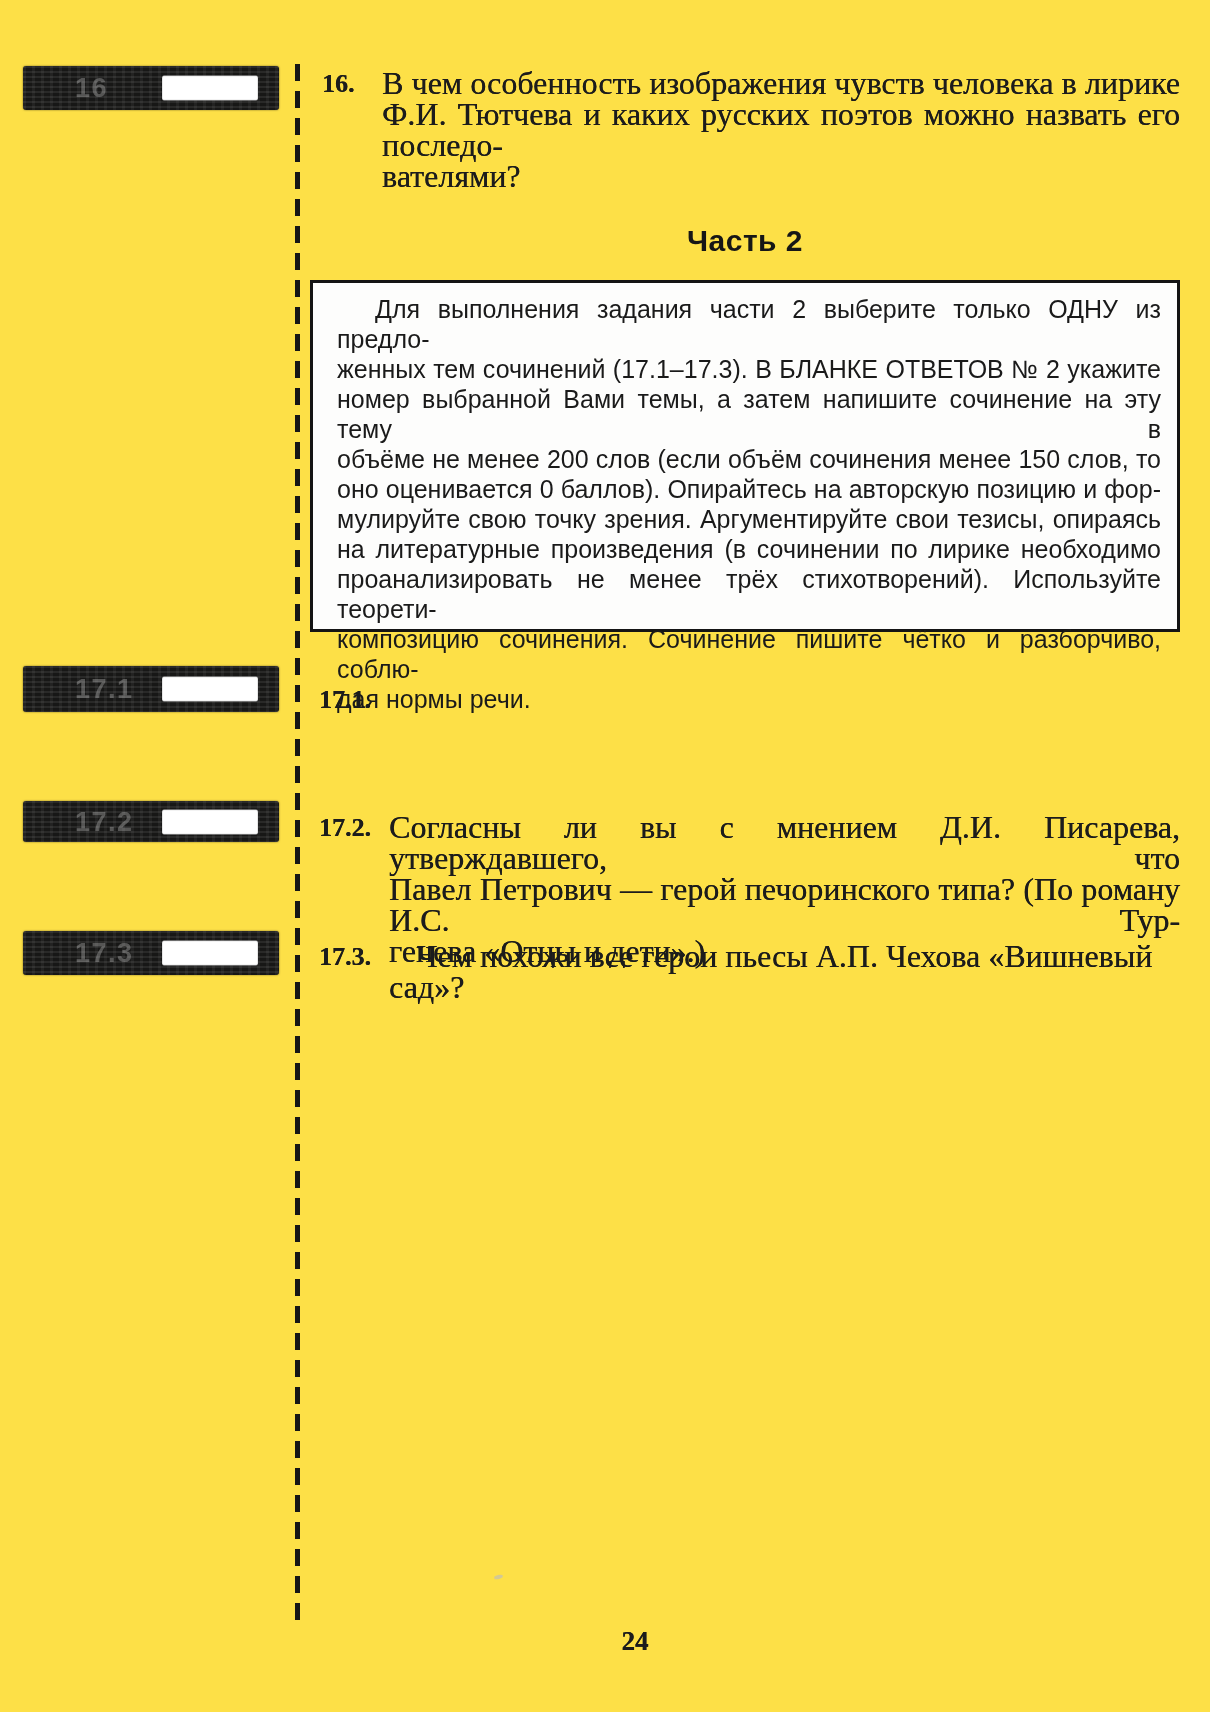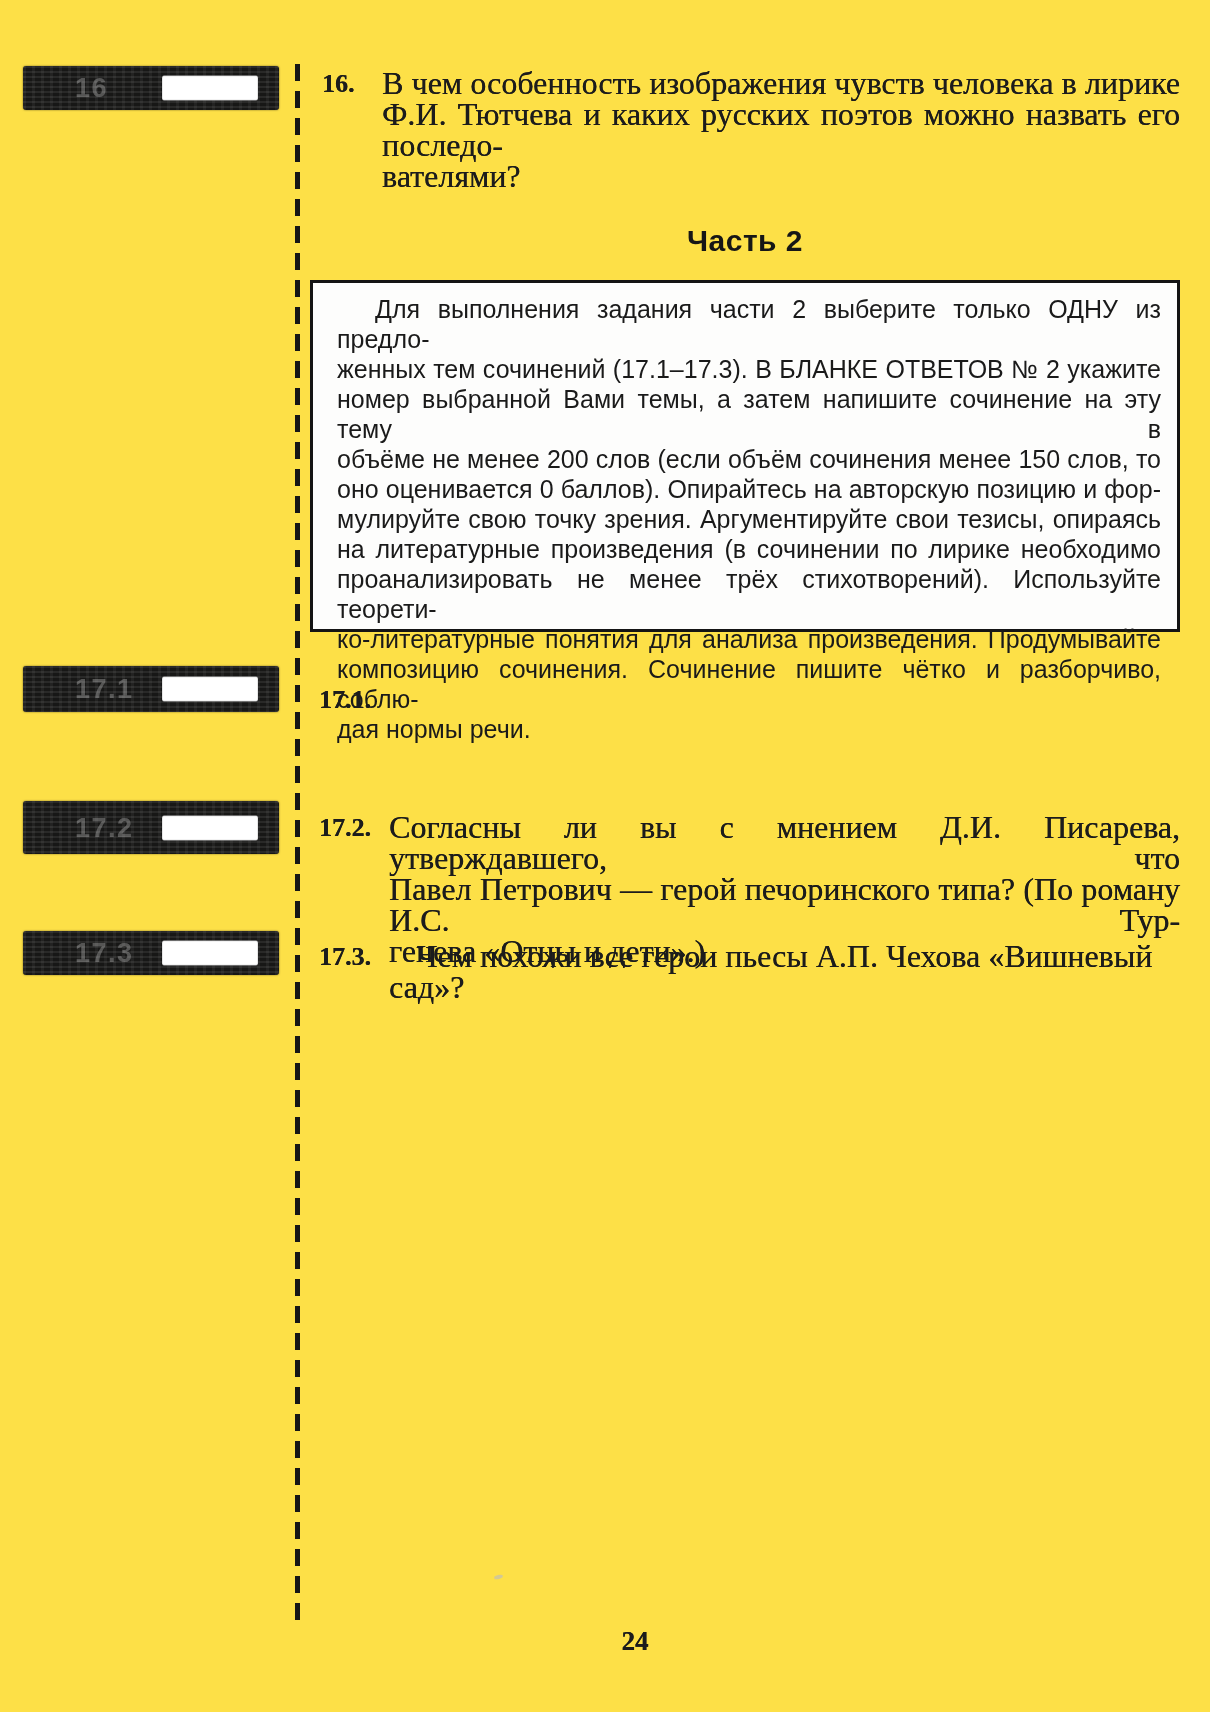--- a/index.html
+++ b/index.html
@@ -31,21 +31,21 @@
     font:bold 27px "Liberation Sans", sans-serif; letter-spacing:1.5px;
     color:rgba(205,205,205,.34); filter:blur(.4px); white-space:nowrap;
   }
   .bar .field {
     position:absolute; left:139px; top:50%; transform:translateY(-50%);
     width:96px; height:25px; background:#ffffff; border-radius:2px;
     box-shadow:inset 0 0 1px #000;
   }
   .bar16  { top:66px;  height:44px; }
   .bar171 { top:666px; height:46px; }
-  .bar172 { top:801px; height:53px; }
+  .bar172 { top:801px; height:41px; }
   .bar173 { top:931px; height:44px; }
 
   
   .qnum {
     position:absolute; font-weight:bold; font-size:26px; line-height:31px;
     text-shadow:.3px 0 0 currentColor;
   }
   .qlines { position:absolute; }
   .qline {
     font-size:32px; line-height:31px; text-shadow:.3px 0 0 currentColor;
@@ -130,21 +130,20 @@
   <div class="ibox">
     <div class="ibox-inner">
       <div class="iline j first">Для выполнения задания части 2 выберите только ОДНУ из предло-</div>
       <div class="iline j">женных тем сочинений (17.1–17.3). В БЛАНКЕ ОТВЕТОВ № 2 укажите</div>
       <div class="iline j">номер выбранной Вами темы, а затем напишите сочинение на эту тему в</div>
       <div class="iline j">объёме не менее 200 слов (если объём сочинения менее 150 слов, то</div>
       <div class="iline j">оно оценивается 0 баллов). Опирайтесь на авторскую позицию и фор-</div>
       <div class="iline j">мулируйте свою точку зрения. Аргументируйте свои тезисы, опираясь</div>
       <div class="iline j">на литературные произведения (в сочинении по лирике необходимо</div>
       <div class="iline j">проанализировать не менее трёх стихотворений). Используйте теорети-</div>
-      <div class="iline j">ко-литературные понятия для анализа произведения. Продумывайте</div>
       <div class="iline j">композицию сочинения. Сочинение пишите чётко и разборчиво, соблю-</div>
       <div class="iline l">дая нормы речи.</div>
     </div>
   </div>
 
   <div class="qnum n171">17.1.</div>
 
   <div class="qnum n172">17.2.</div>
   <div class="qlines t172">
     <div class="qline j">Согласны ли вы с мнением Д.И. Писарева, утверждавшего, что</div>

